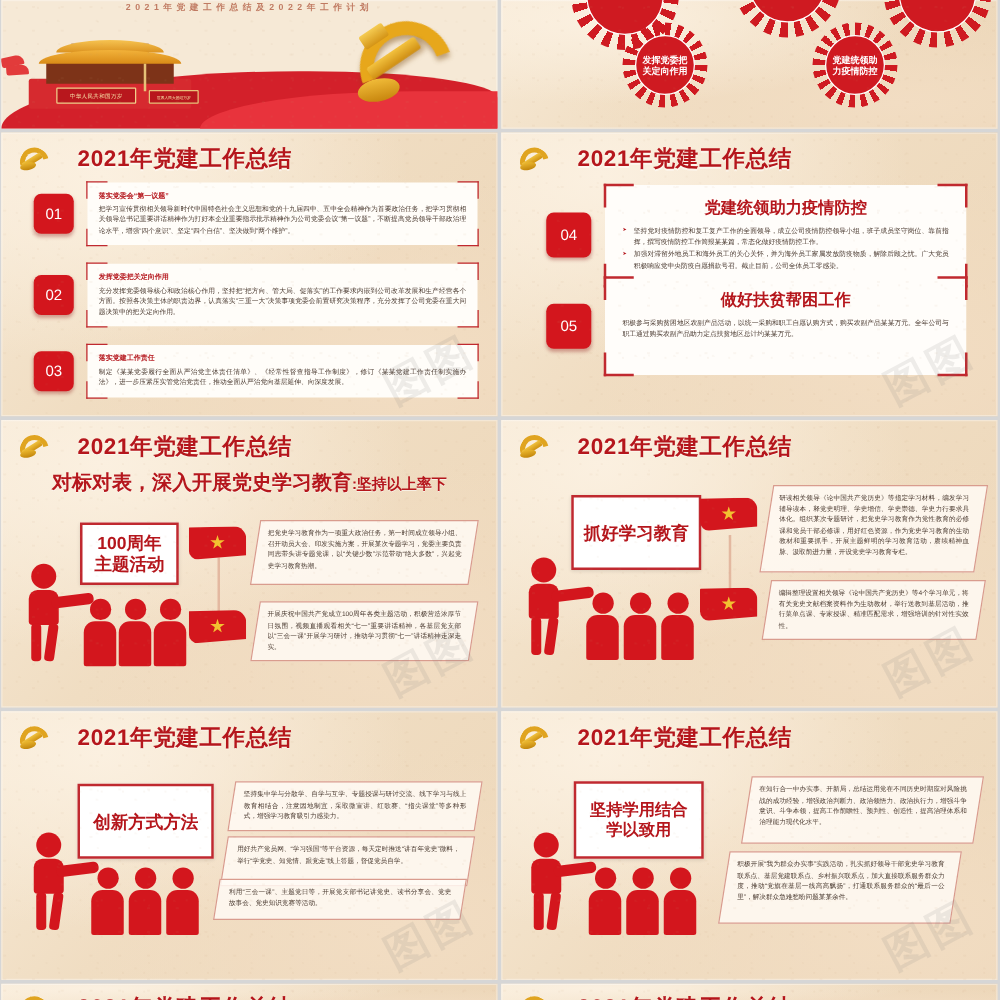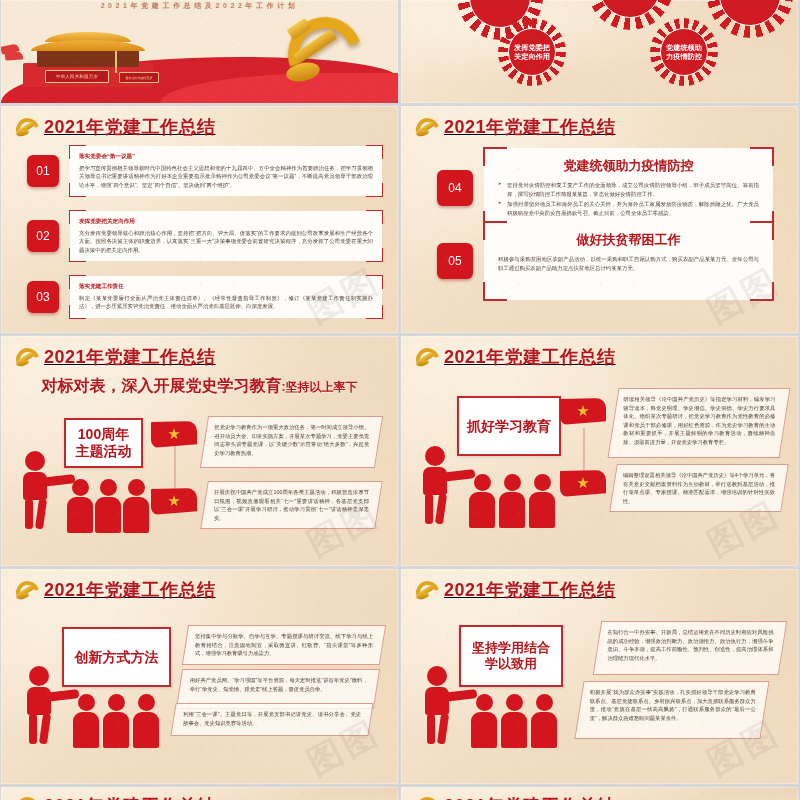--- a/index.html
+++ b/index.html
@@ -100,21 +100,21 @@
       repeating-conic-gradient(#cf1a21 0 9deg, transparent 9deg 18deg);
   }
   .badge .disc{
     position:absolute;inset:14%;border-radius:50%;background:#cf1a21;
     border:1.6px solid #fff;
     display:flex;align-items:center;justify-content:center;
     text-align:center;color:#fff;font-weight:bold;line-height:1.25;
   }
 
   
-  .hdr{position:absolute;top:9px;left:14px;display:flex;align-items:center;gap:7px;z-index:4;text-decoration:underline;}
+  .hdr{position:absolute;top:9px;left:14px;display:flex;align-items:center;gap:25px;z-index:4;}
   .hdr .logo{position:relative;width:22px;height:20px;flex:0 0 22px;}
   .hdr .logo .s{
     position:absolute;left:1px;top:1px;width:15px;height:15px;
     border:4.5px solid transparent;border-top-color:#e0a420;border-left-color:#e0a420;
     border-radius:50%;transform:rotate(30deg);
   }
   .hdr .logo .h{
     position:absolute;left:2px;top:9px;width:17px;height:4.5px;
     background:linear-gradient(#f0c23f,#cf900f);transform:rotate(-32deg);border-radius:1px;
   }

